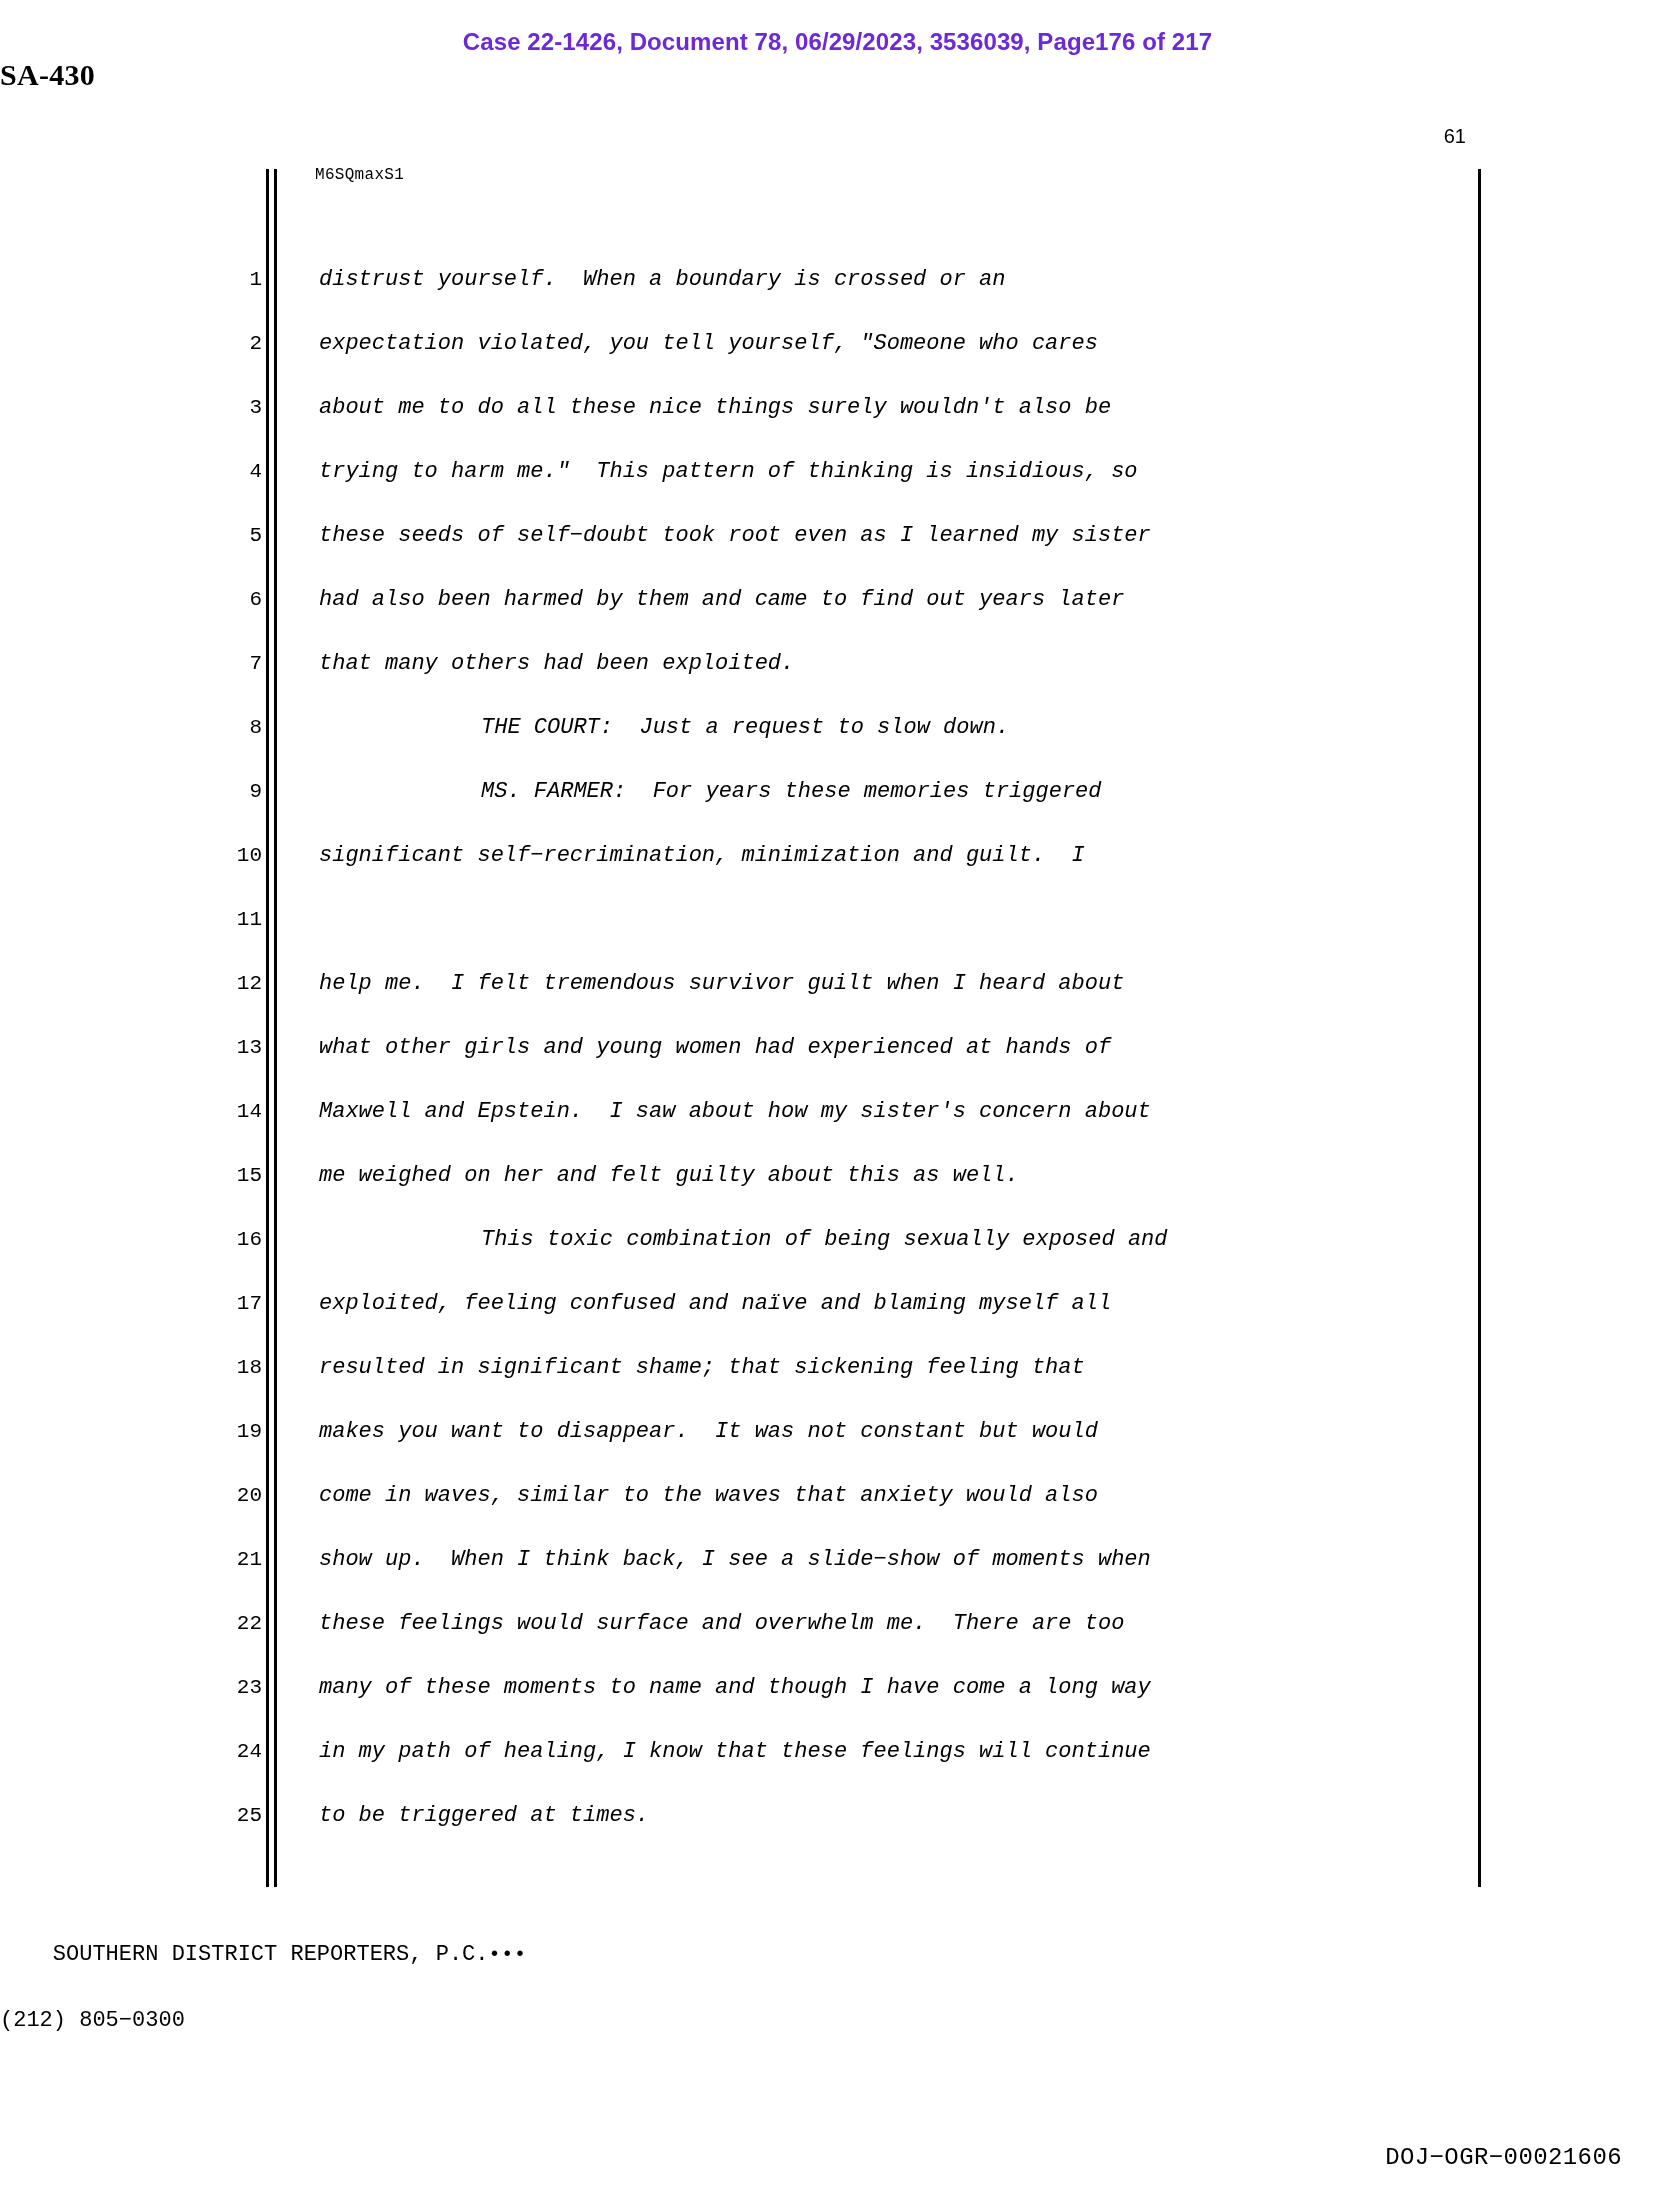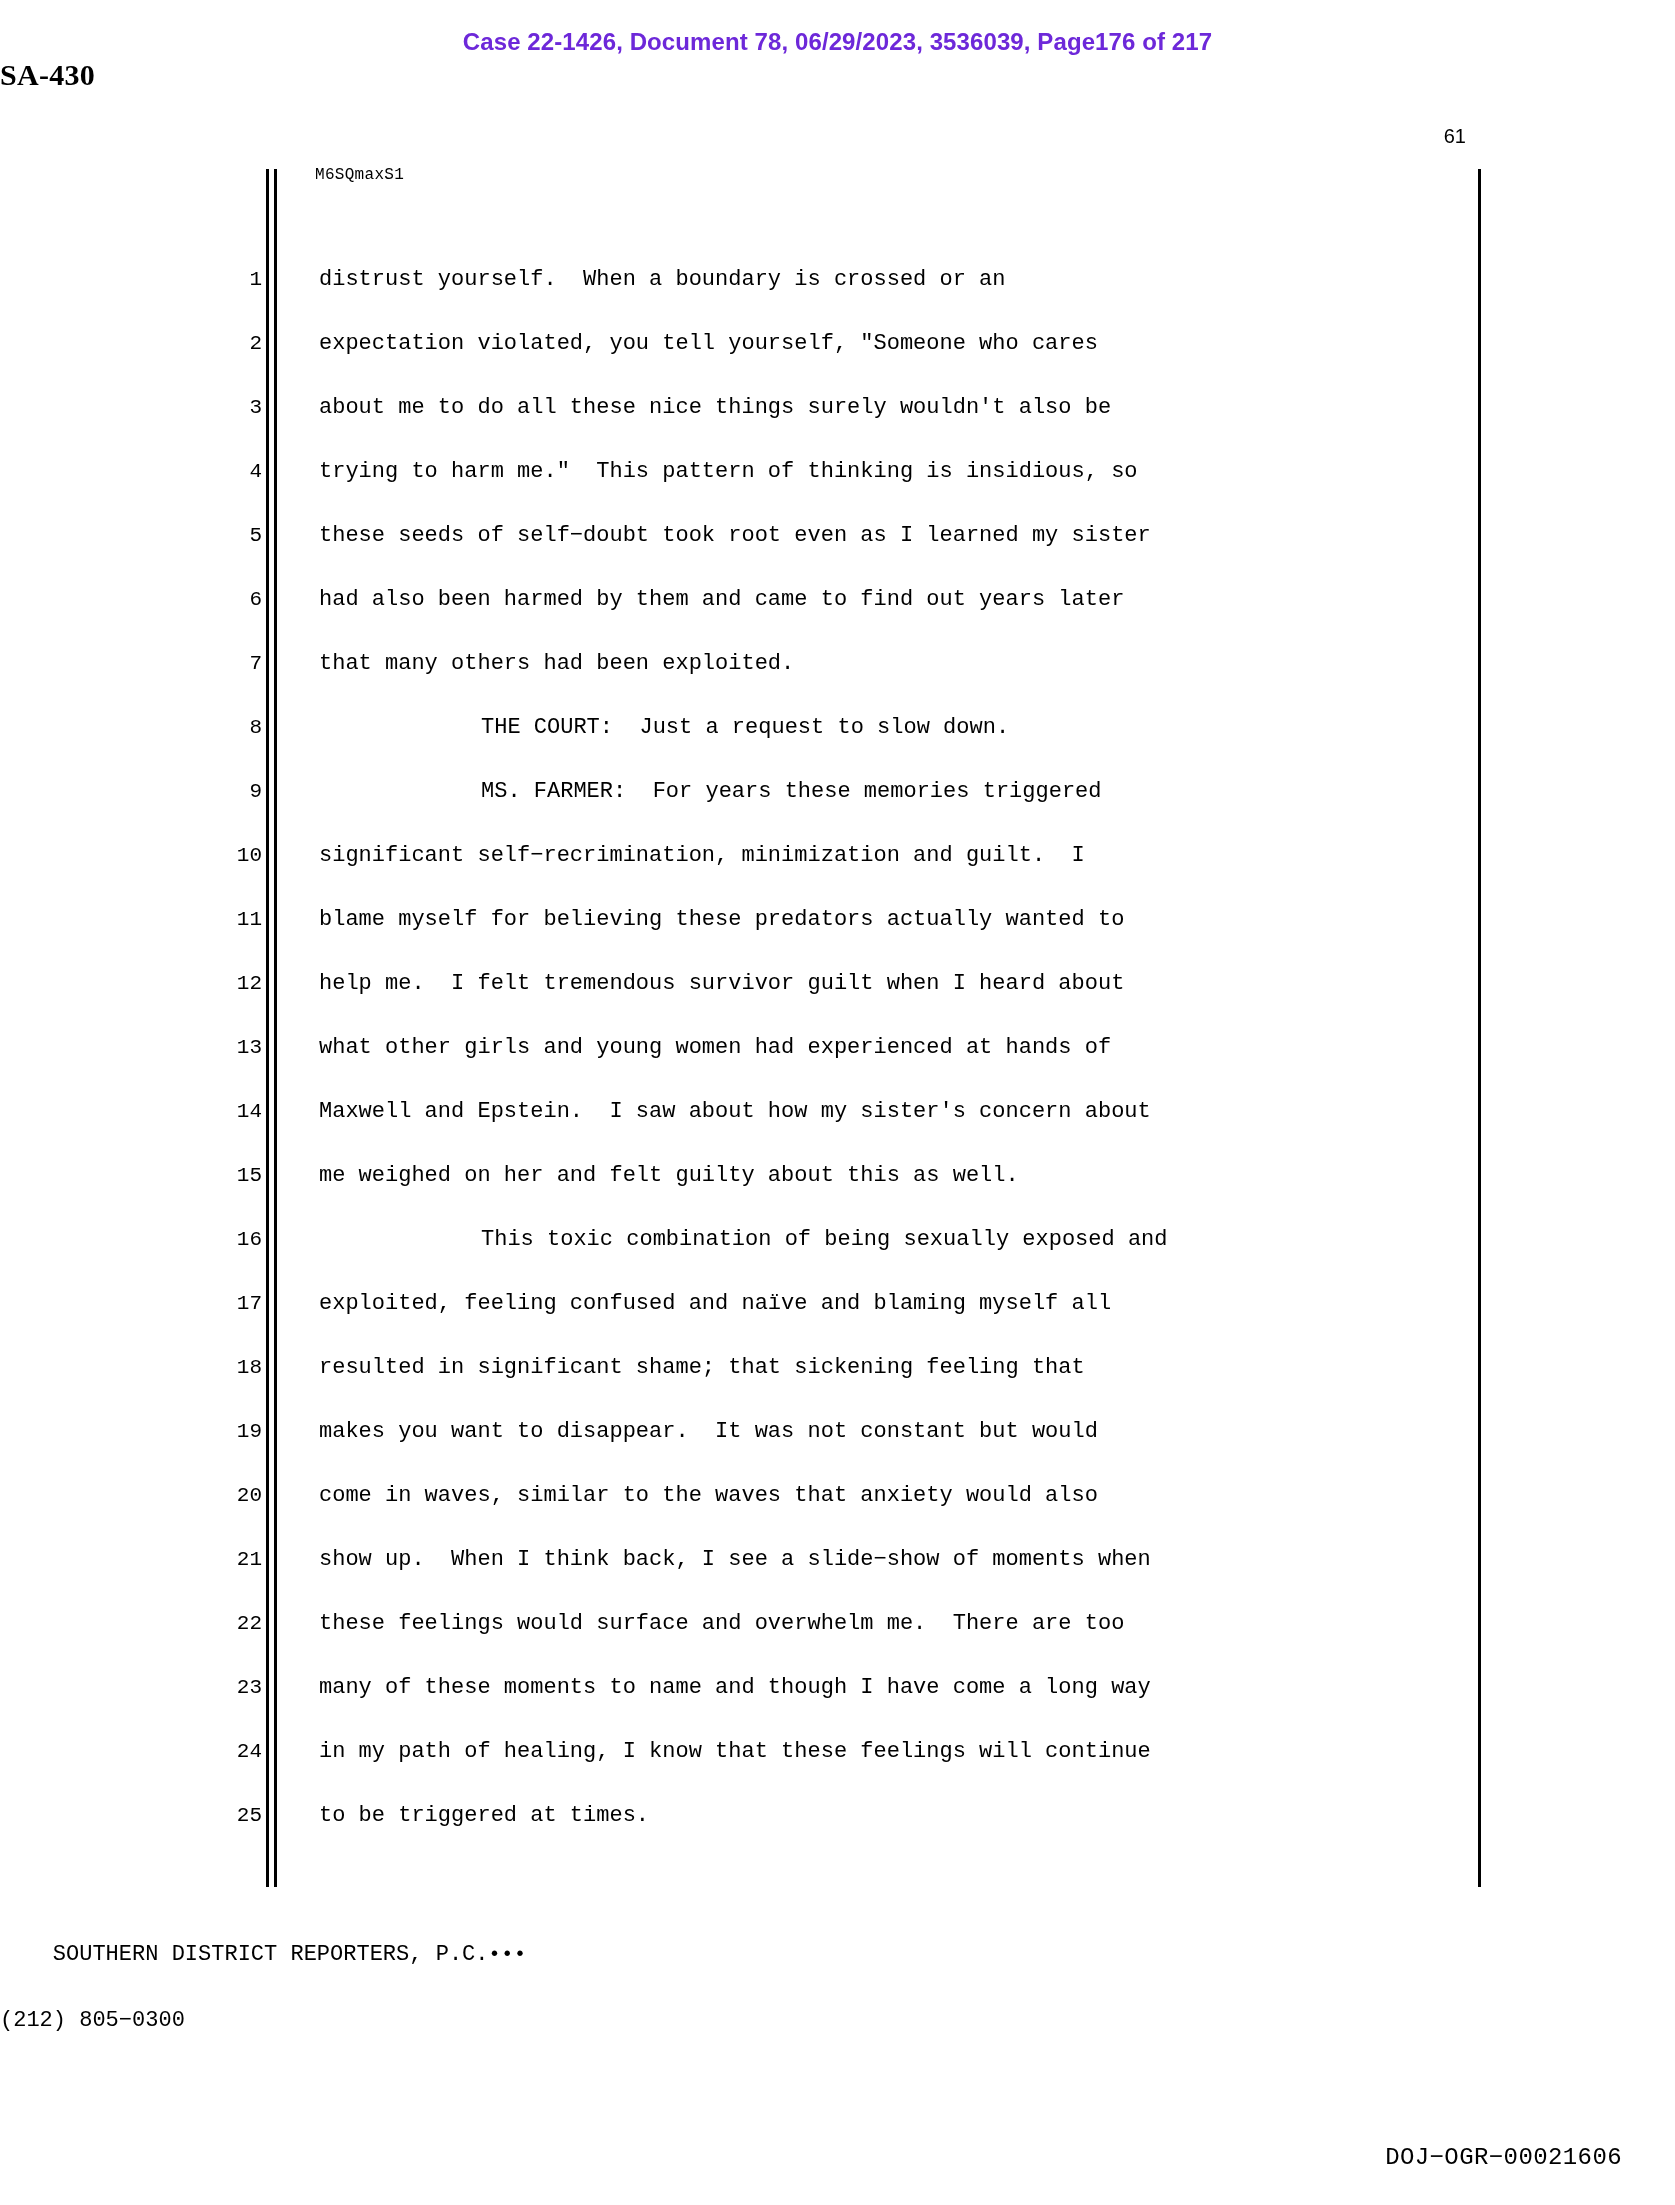--- a/index.html
+++ b/index.html
@@ -102,20 +102,21 @@
     left: 0;
     width: 45px;
     text-align: right;
     font-family: "Liberation Mono", monospace;
     font-size: 21px;
   }
   .line .txt {
     position: absolute;
     left: 102px;
     white-space: pre;
+    font-style: italic;
   }
   .line .txt.indent {
     left: 264px;
   }
   .footer {
     position: absolute;
     top: 1905px;
     left: 0;
     width: 1675px;
     font-family: "Liberation Mono", monospace;
@@ -157,21 +158,21 @@
       <div class="line"><span class="num">1</span><span class="txt">distrust yourself.  When a boundary is crossed or an</span></div>
       <div class="line"><span class="num">2</span><span class="txt">expectation violated, you tell yourself, "Someone who cares</span></div>
       <div class="line"><span class="num">3</span><span class="txt">about me to do all these nice things surely wouldn't also be</span></div>
       <div class="line"><span class="num">4</span><span class="txt">trying to harm me."  This pattern of thinking is insidious, so</span></div>
       <div class="line"><span class="num">5</span><span class="txt">these seeds of self−doubt took root even as I learned my sister</span></div>
       <div class="line"><span class="num">6</span><span class="txt">had also been harmed by them and came to find out years later</span></div>
       <div class="line"><span class="num">7</span><span class="txt">that many others had been exploited.</span></div>
       <div class="line"><span class="num">8</span><span class="txt indent">THE COURT:  Just a request to slow down.</span></div>
       <div class="line"><span class="num">9</span><span class="txt indent">MS. FARMER:  For years these memories triggered</span></div>
       <div class="line"><span class="num">10</span><span class="txt">significant self−recrimination, minimization and guilt.  I</span></div>
-      <div class="line"><span class="num">11</span><span class="txt">blame myself for believing these predators actually wanted to</span></div>
+      <div class="line"><span class="num">11</span></div>
       <div class="line"><span class="num">12</span><span class="txt">help me.  I felt tremendous survivor guilt when I heard about</span></div>
       <div class="line"><span class="num">13</span><span class="txt">what other girls and young women had experienced at hands of</span></div>
       <div class="line"><span class="num">14</span><span class="txt">Maxwell and Epstein.  I saw about how my sister's concern about</span></div>
       <div class="line"><span class="num">15</span><span class="txt">me weighed on her and felt guilty about this as well.</span></div>
       <div class="line"><span class="num">16</span><span class="txt indent">This toxic combination of being sexually exposed and</span></div>
       <div class="line"><span class="num">17</span><span class="txt">exploited, feeling confused and naïve and blaming myself all</span></div>
       <div class="line"><span class="num">18</span><span class="txt">resulted in significant shame; that sickening feeling that</span></div>
       <div class="line"><span class="num">19</span><span class="txt">makes you want to disappear.  It was not constant but would</span></div>
       <div class="line"><span class="num">20</span><span class="txt">come in waves, similar to the waves that anxiety would also</span></div>
       <div class="line"><span class="num">21</span><span class="txt">show up.  When I think back, I see a slide−show of moments when</span></div>

